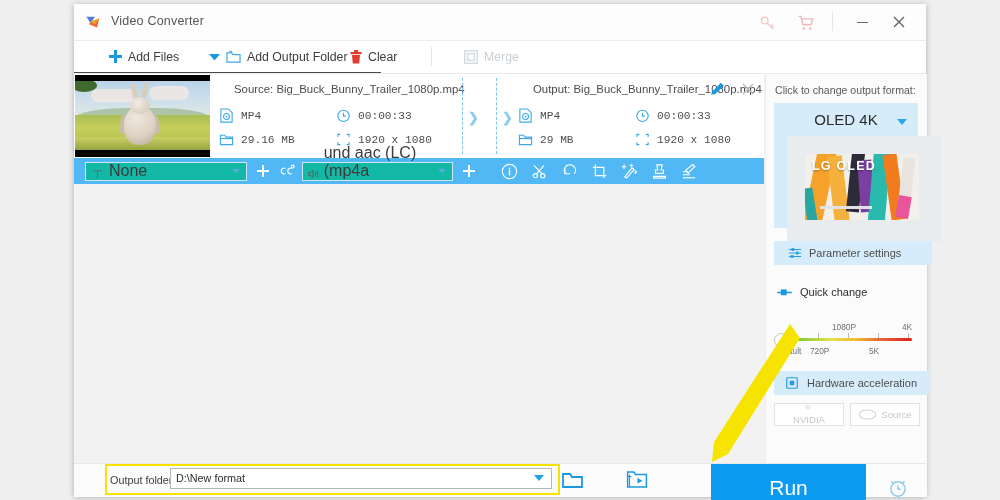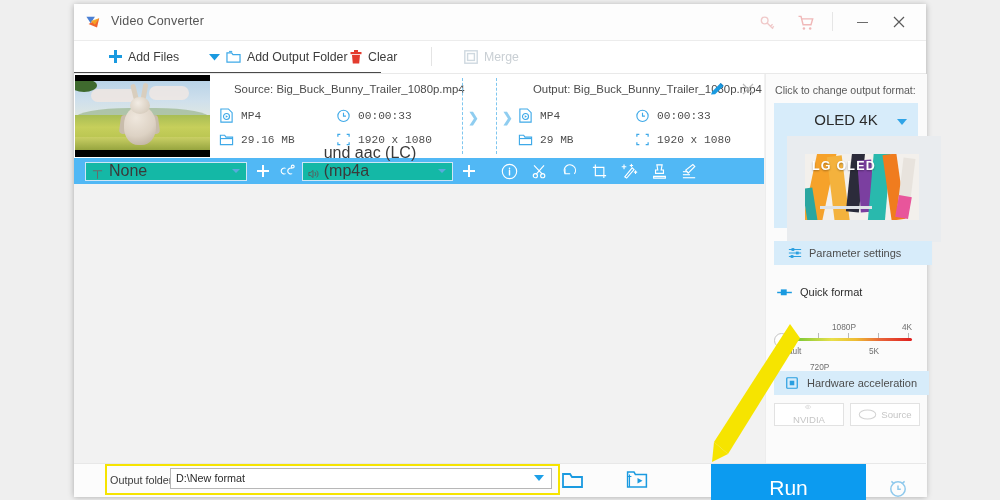--- a/index.html
+++ b/index.html
@@ -126,21 +126,21 @@
   #quick-row{position:absolute;left:10px;top:212px;display:flex;align-items:center;gap:7px;
      font-size:11px;color:#2d2d2d;cursor:pointer;}
 
   #slider{position:absolute;left:8px;top:248px;width:144px;height:40px;}
   #sl-track{position:absolute;left:4px;top:16px;width:134px;height:3px;border-radius:2px;
      background:linear-gradient(90deg,#2fbe4e 0%,#8ccc3a 18%,#e8e04a 40%,#eebc33 58%,#e8663a 76%,#e01f1f 100%);}
   .sl-tick{position:absolute;top:11px;width:1px;height:5px;background:#b9b9b9;}
   #sl-knob{position:absolute;left:0px;top:11px;width:13px;height:13px;border-radius:50%;background:#fff;
      border:1.4px solid #c4c4c4;cursor:pointer;}
   .sl-lab{position:absolute;font-size:8.3px;color:#6f6f6f;white-space:nowrap;}
-  #lab-default{left:1px;top:24px;} #lab-720{left:36px;top:24px;margin-top:16px;} #lab-2k{left:95px;top:24px;}
+  #lab-default{left:1px;top:24px;} #lab-720{left:36px;top:24px;} #lab-2k{left:95px;top:24px;}
   #lab-1080{left:58px;top:0px;} #lab-4k{left:128px;top:0px;}
 
   #hw-btn{position:absolute;left:8px;top:297px;width:144px;height:24px;background:#d7ecfa;
      display:flex;align-items:center;gap:8px;padding-left:11px;font-size:11px;color:#4d4d4d;cursor:pointer;}
   #nv-btn{position:absolute;left:8px;top:329px;width:68px;height:21px;border:1px solid #e2e2e2;background:#fff;
      display:flex;align-items:center;justify-content:center;gap:4px;font-size:9.6px;color:#c6c6c6;cursor:default;flex-direction:column;}
   #in-btn{position:absolute;left:84px;top:329px;width:68px;height:21px;border:1px solid #e2e2e2;background:#fff;
      display:flex;align-items:center;justify-content:center;gap:4px;font-size:9.6px;color:#c6c6c6;cursor:default;}
 
   
@@ -438,21 +438,21 @@
           <rect x="3" y="10.4" width="3.2" height="3.2" fill="#2a9fe0" stroke="none"></rect>
         </svg>
         <span>Parameter settings</span>
       </div>
 
       <div id="quick-row">
         <svg width="17" height="11" viewBox="0 0 18 12" stroke="#1a9ae0" stroke-width="1.6" fill="none">
           <path d="M1 6 H17"></path>
               <rect x="5" y="2.6" width="6.4" height="6.4" fill="#1a9ae0" stroke="none"></rect>
         </svg>
-        <span>Quick format</span>
+        <span>Quick change</span>
       </div>
 
       <div id="slider">
         <div id="sl-track"></div>
         <div class="sl-tick" style="left:44px"></div>
         <div class="sl-tick" style="left:74px"></div>
         <div class="sl-tick" style="left:104px"></div>
         <div class="sl-tick" style="left:134px"></div>
         <div id="sl-knob"></div>
         <div class="sl-lab" id="lab-default">Default</div>

